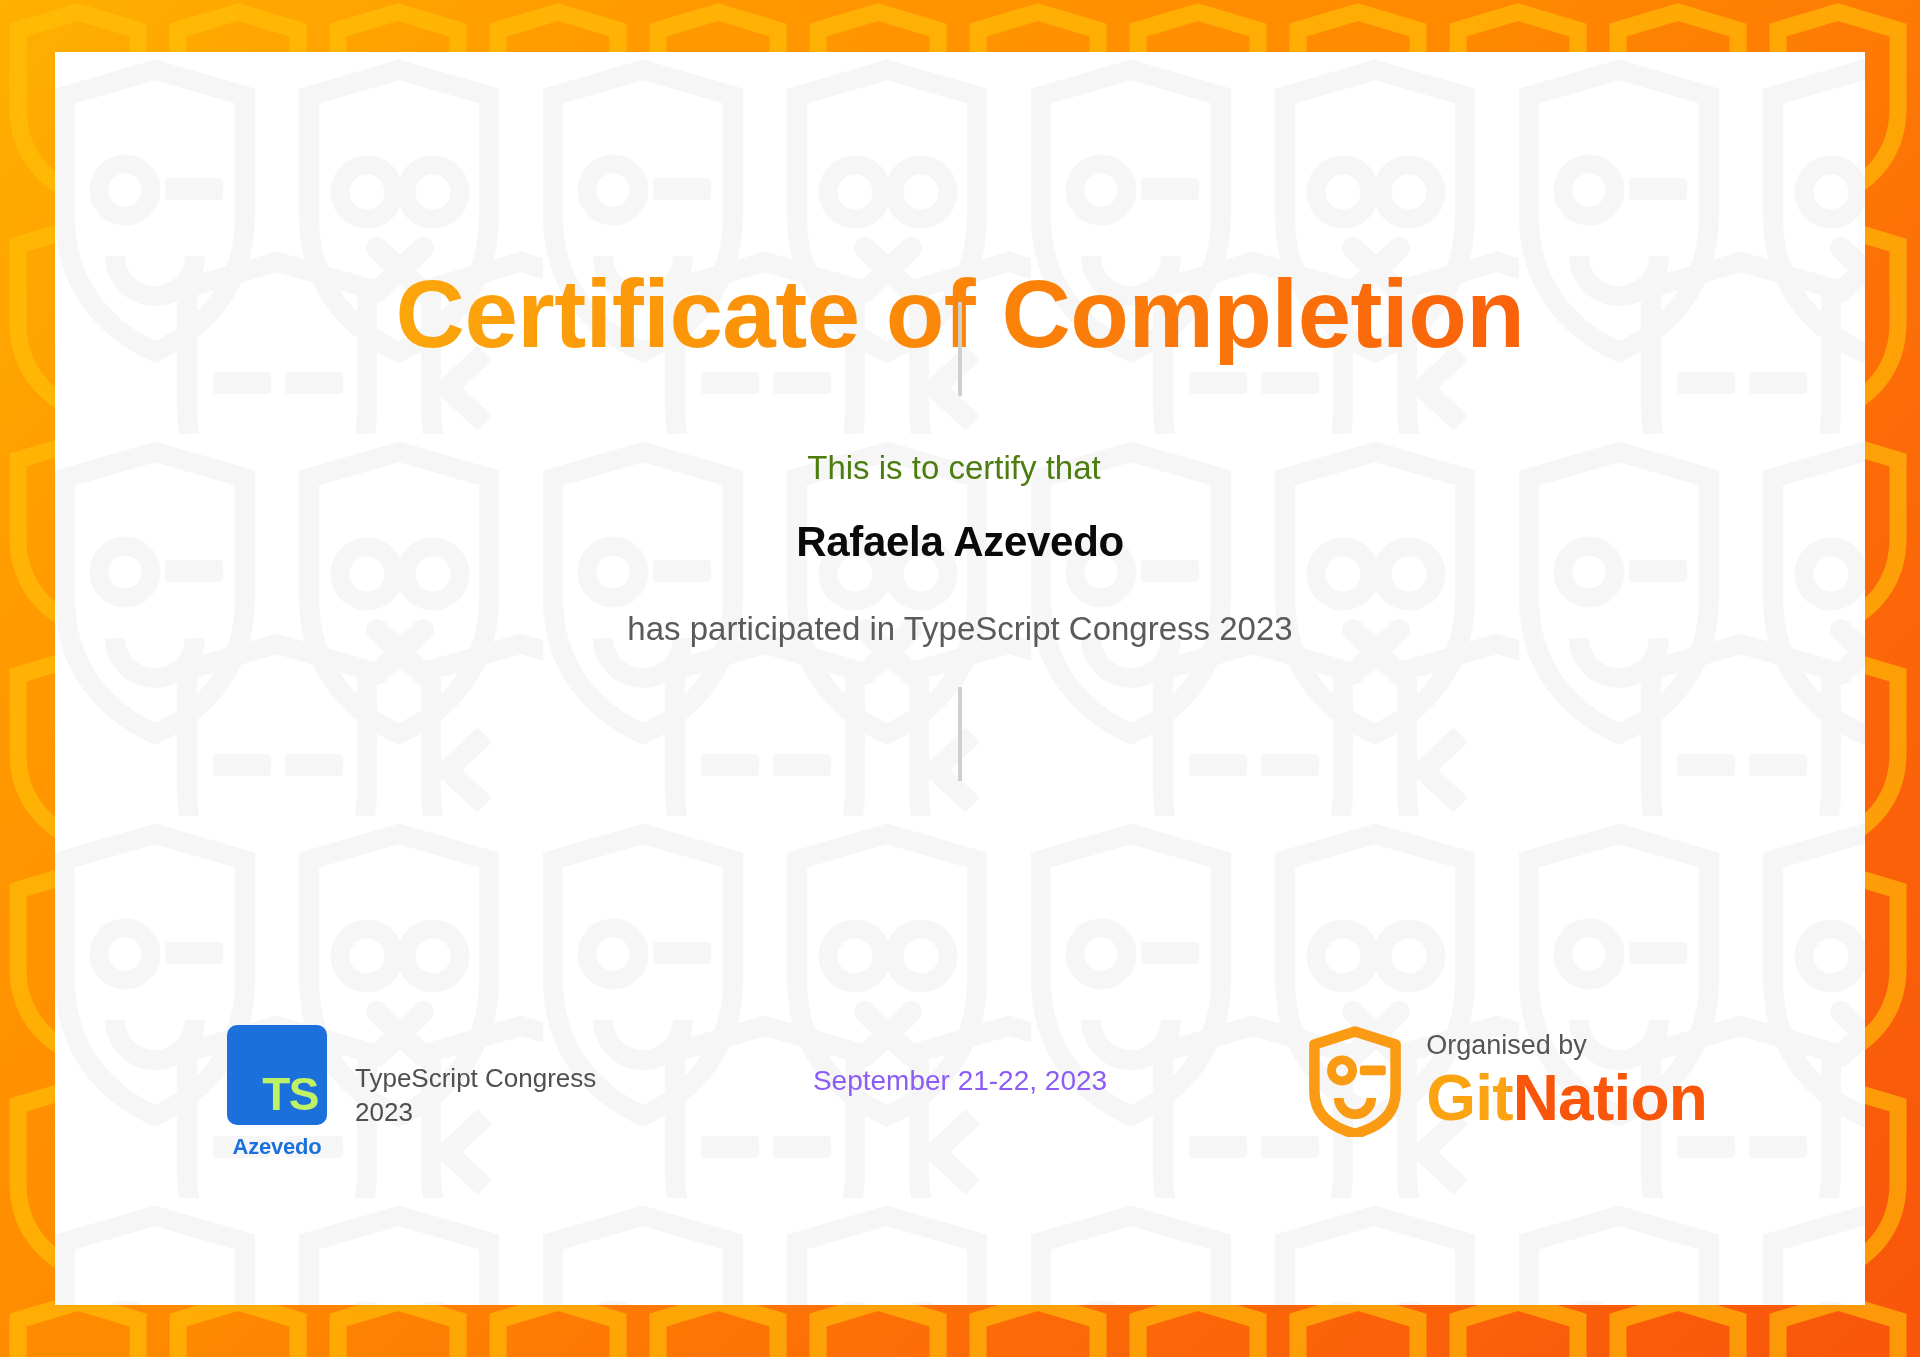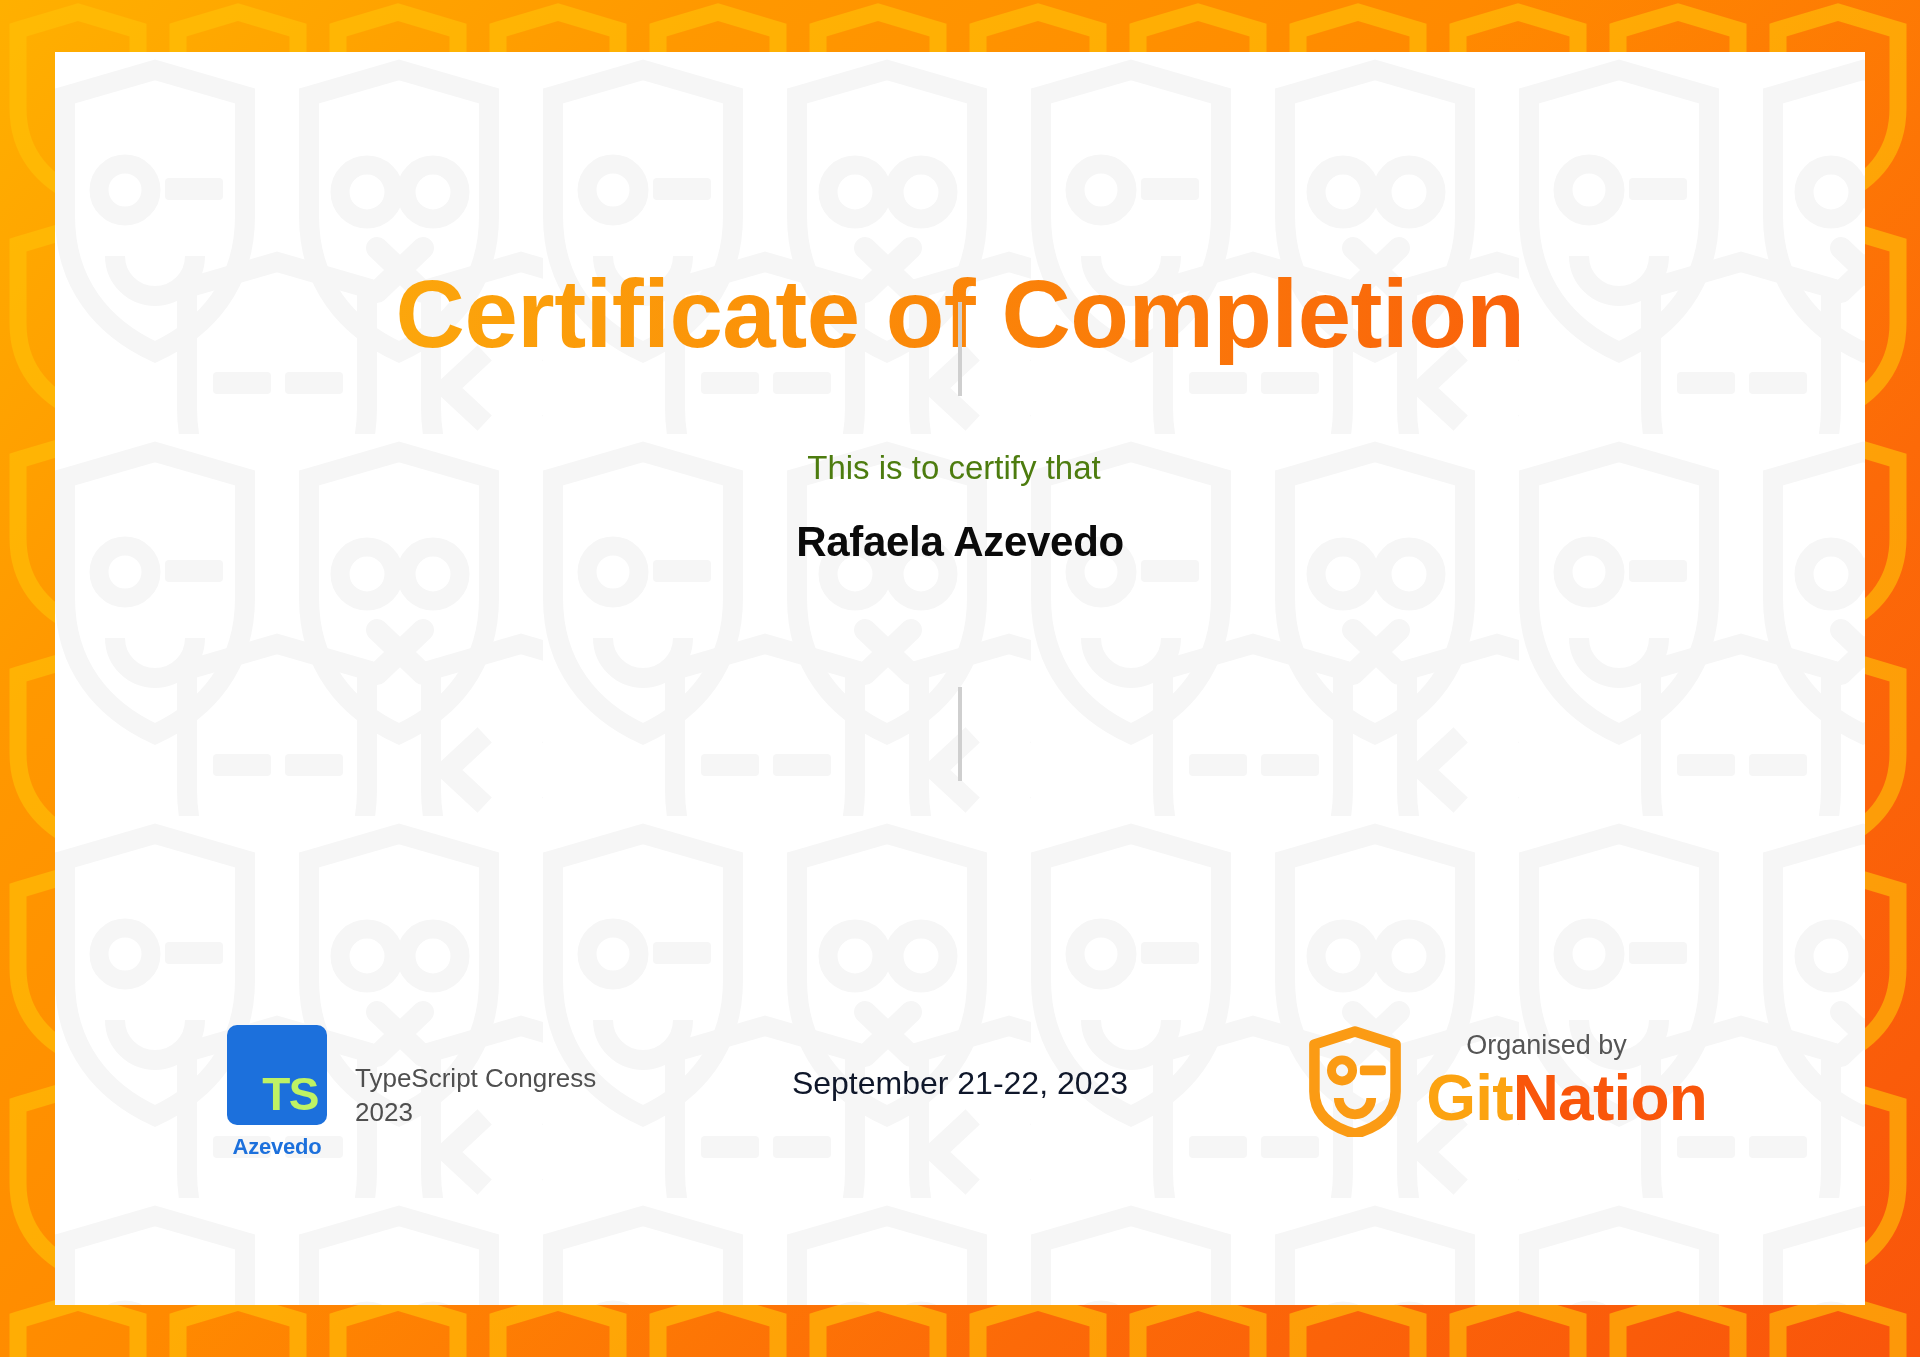--- a/index.html
+++ b/index.html
@@ -182,43 +182,42 @@
     max-width: 300px;
     padding-top: 36px;
     font-weight: 400;
   }
 
   .footer-center {
     position: absolute;
     left: 50%;
     transform: translateX(-50%);
     top: 40px;
-    font-size: 32px;
-    color: #0f172a;
+    font-size: 28px;
+    color: #8b5cf6;
     white-space: nowrap;
     font-weight: 400;
   }
 
   .footer-right {
     position: absolute;
     right: 158px;
     top: 0;
     display: flex;
     align-items: center;
     gap: 22px;
   }
   .gn-shield { width: 98px; height: 112px; display: block; }
   .gn-text { display: flex; flex-direction: column; justify-content: center; }
   .gn-organised {
     font-size: 27px;
     color: #555555;
     line-height: 1.2;
     margin-bottom: 2px;
     font-weight: 400;
-    margin-left: 40px;
   }
   .gn-wordmark {
     font-size: 64px;
     font-weight: 700;
     line-height: 1.1;
     letter-spacing: -0.8px;
     white-space: nowrap;
   }
   .gn-git { color: #FCA311; }
   .gn-nation { color: #F9560B; }
@@ -291,20 +290,21 @@
 
     <div class="card-content">
 
       <h1 class="title">Certificate of Completion</h1>
 
       <div class="divider divider-top"></div>
 
       <div class="body-block">
         <p class="certify-line">This is to certify that</p>
         <p class="recipient-name">Rafaela Azevedo</p>
+        <p class="participation-line">has participated in TypeScript Congress 2023</p>
       </div>
 
       <div class="divider divider-bottom"></div>
 
       <div class="footer">
 
         <div class="footer-left">
           <div class="ts-logo-wrap">
             <div class="ts-mark">
               <span class="ts-mark-text">TS</span>

